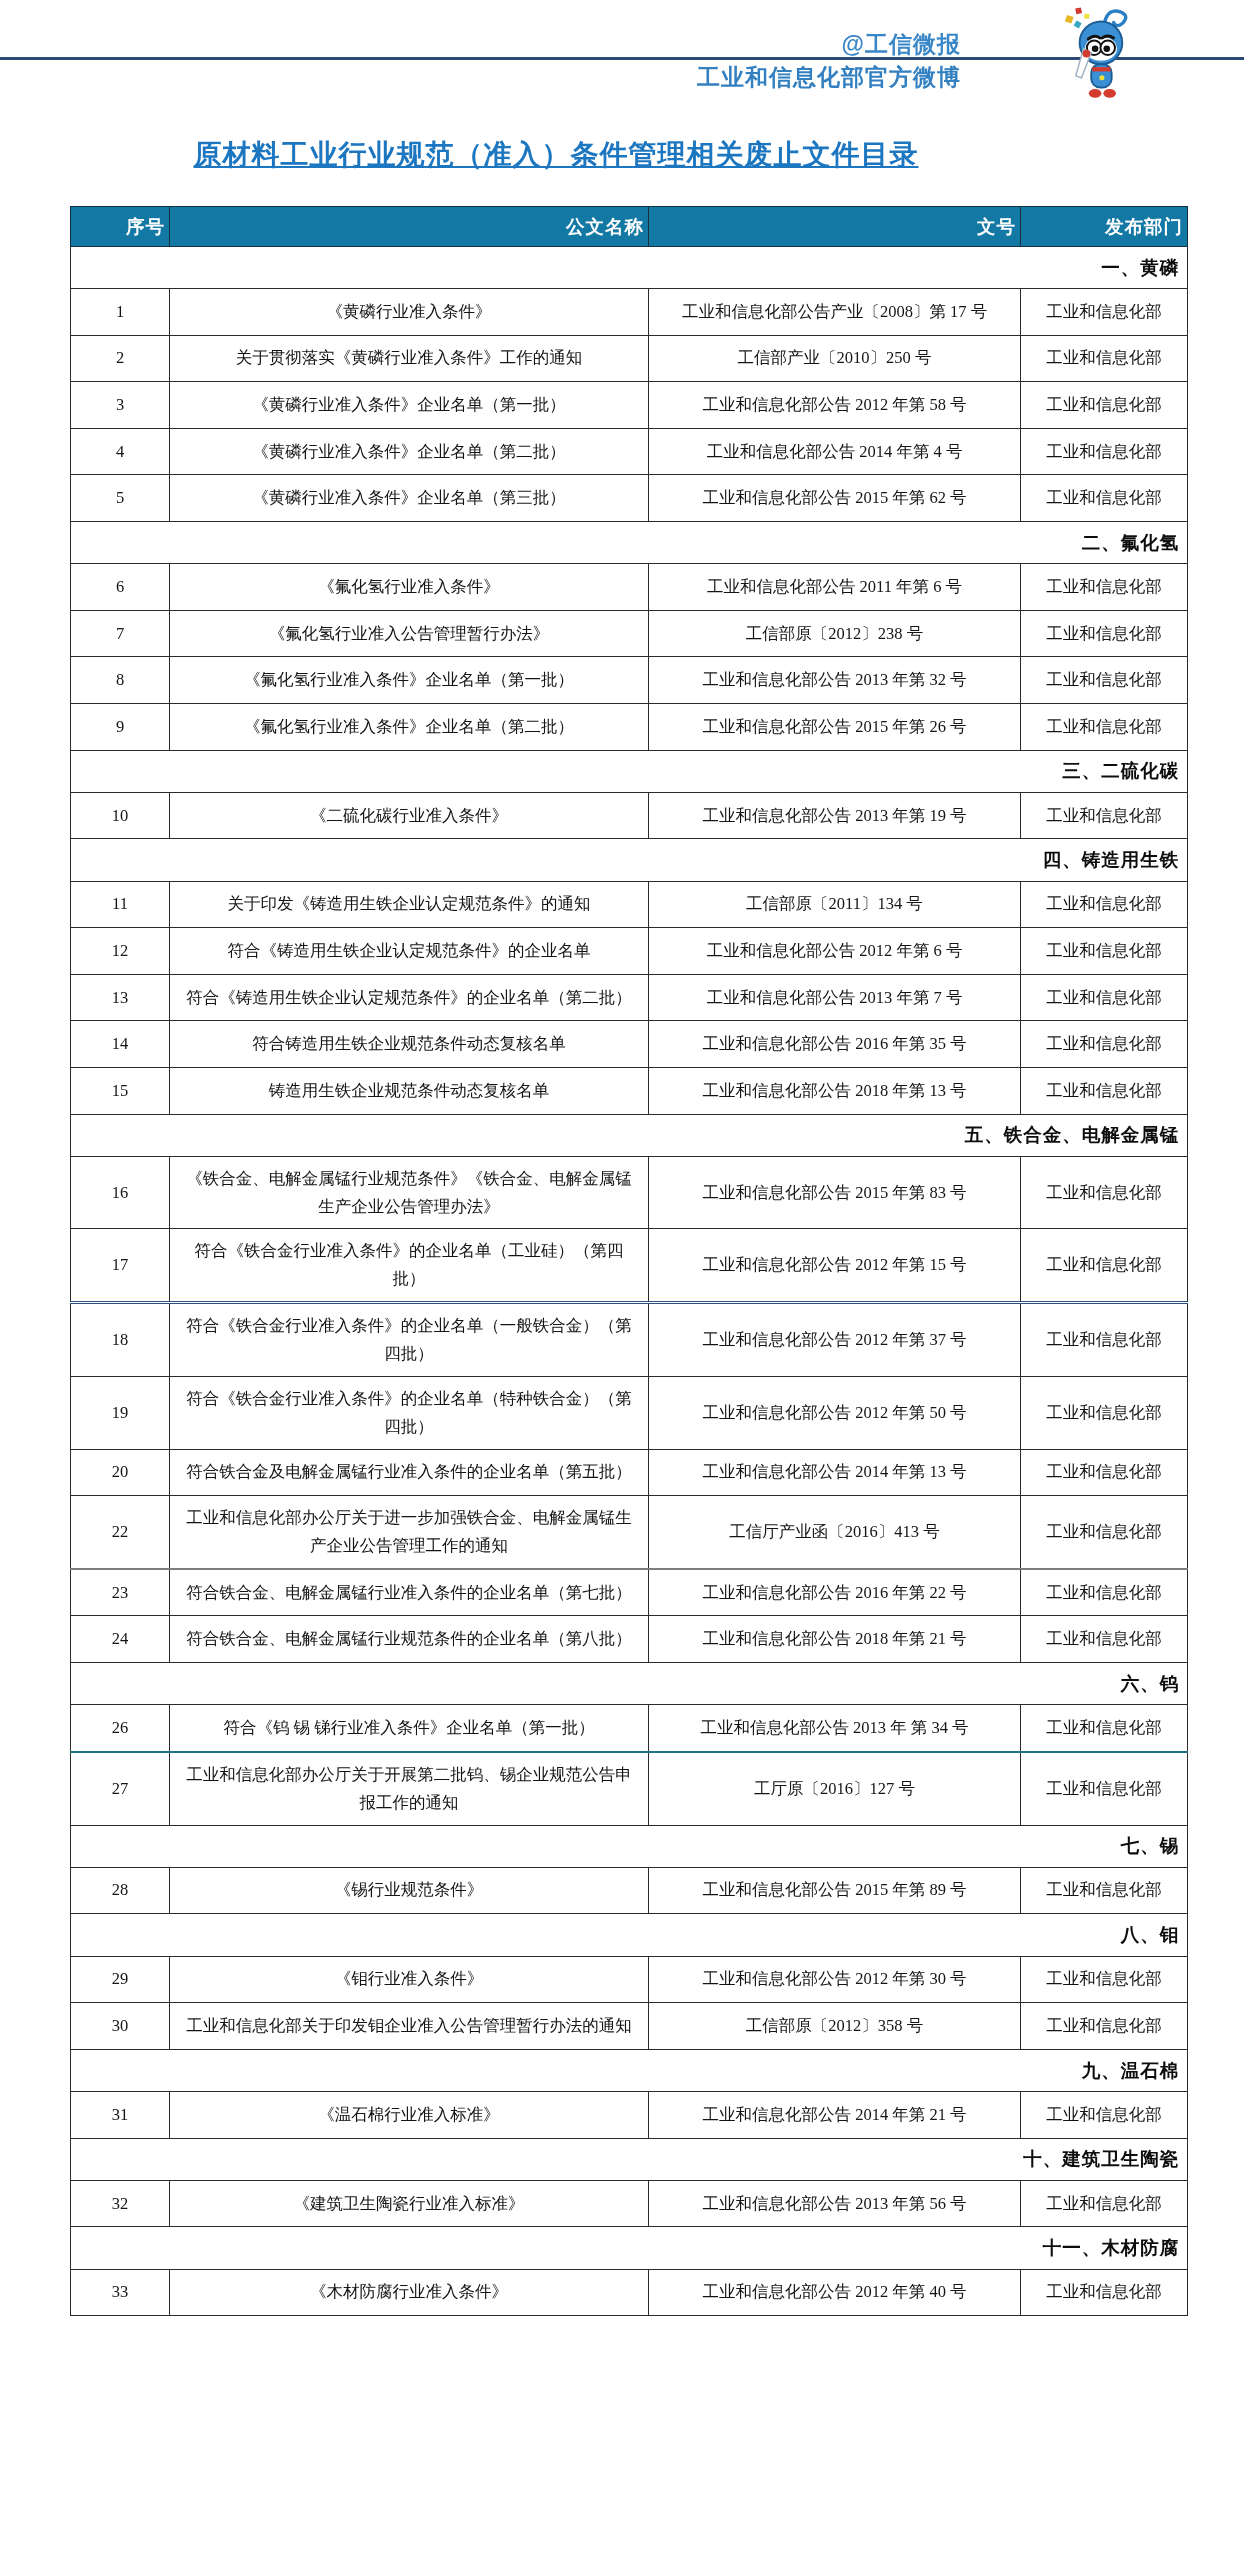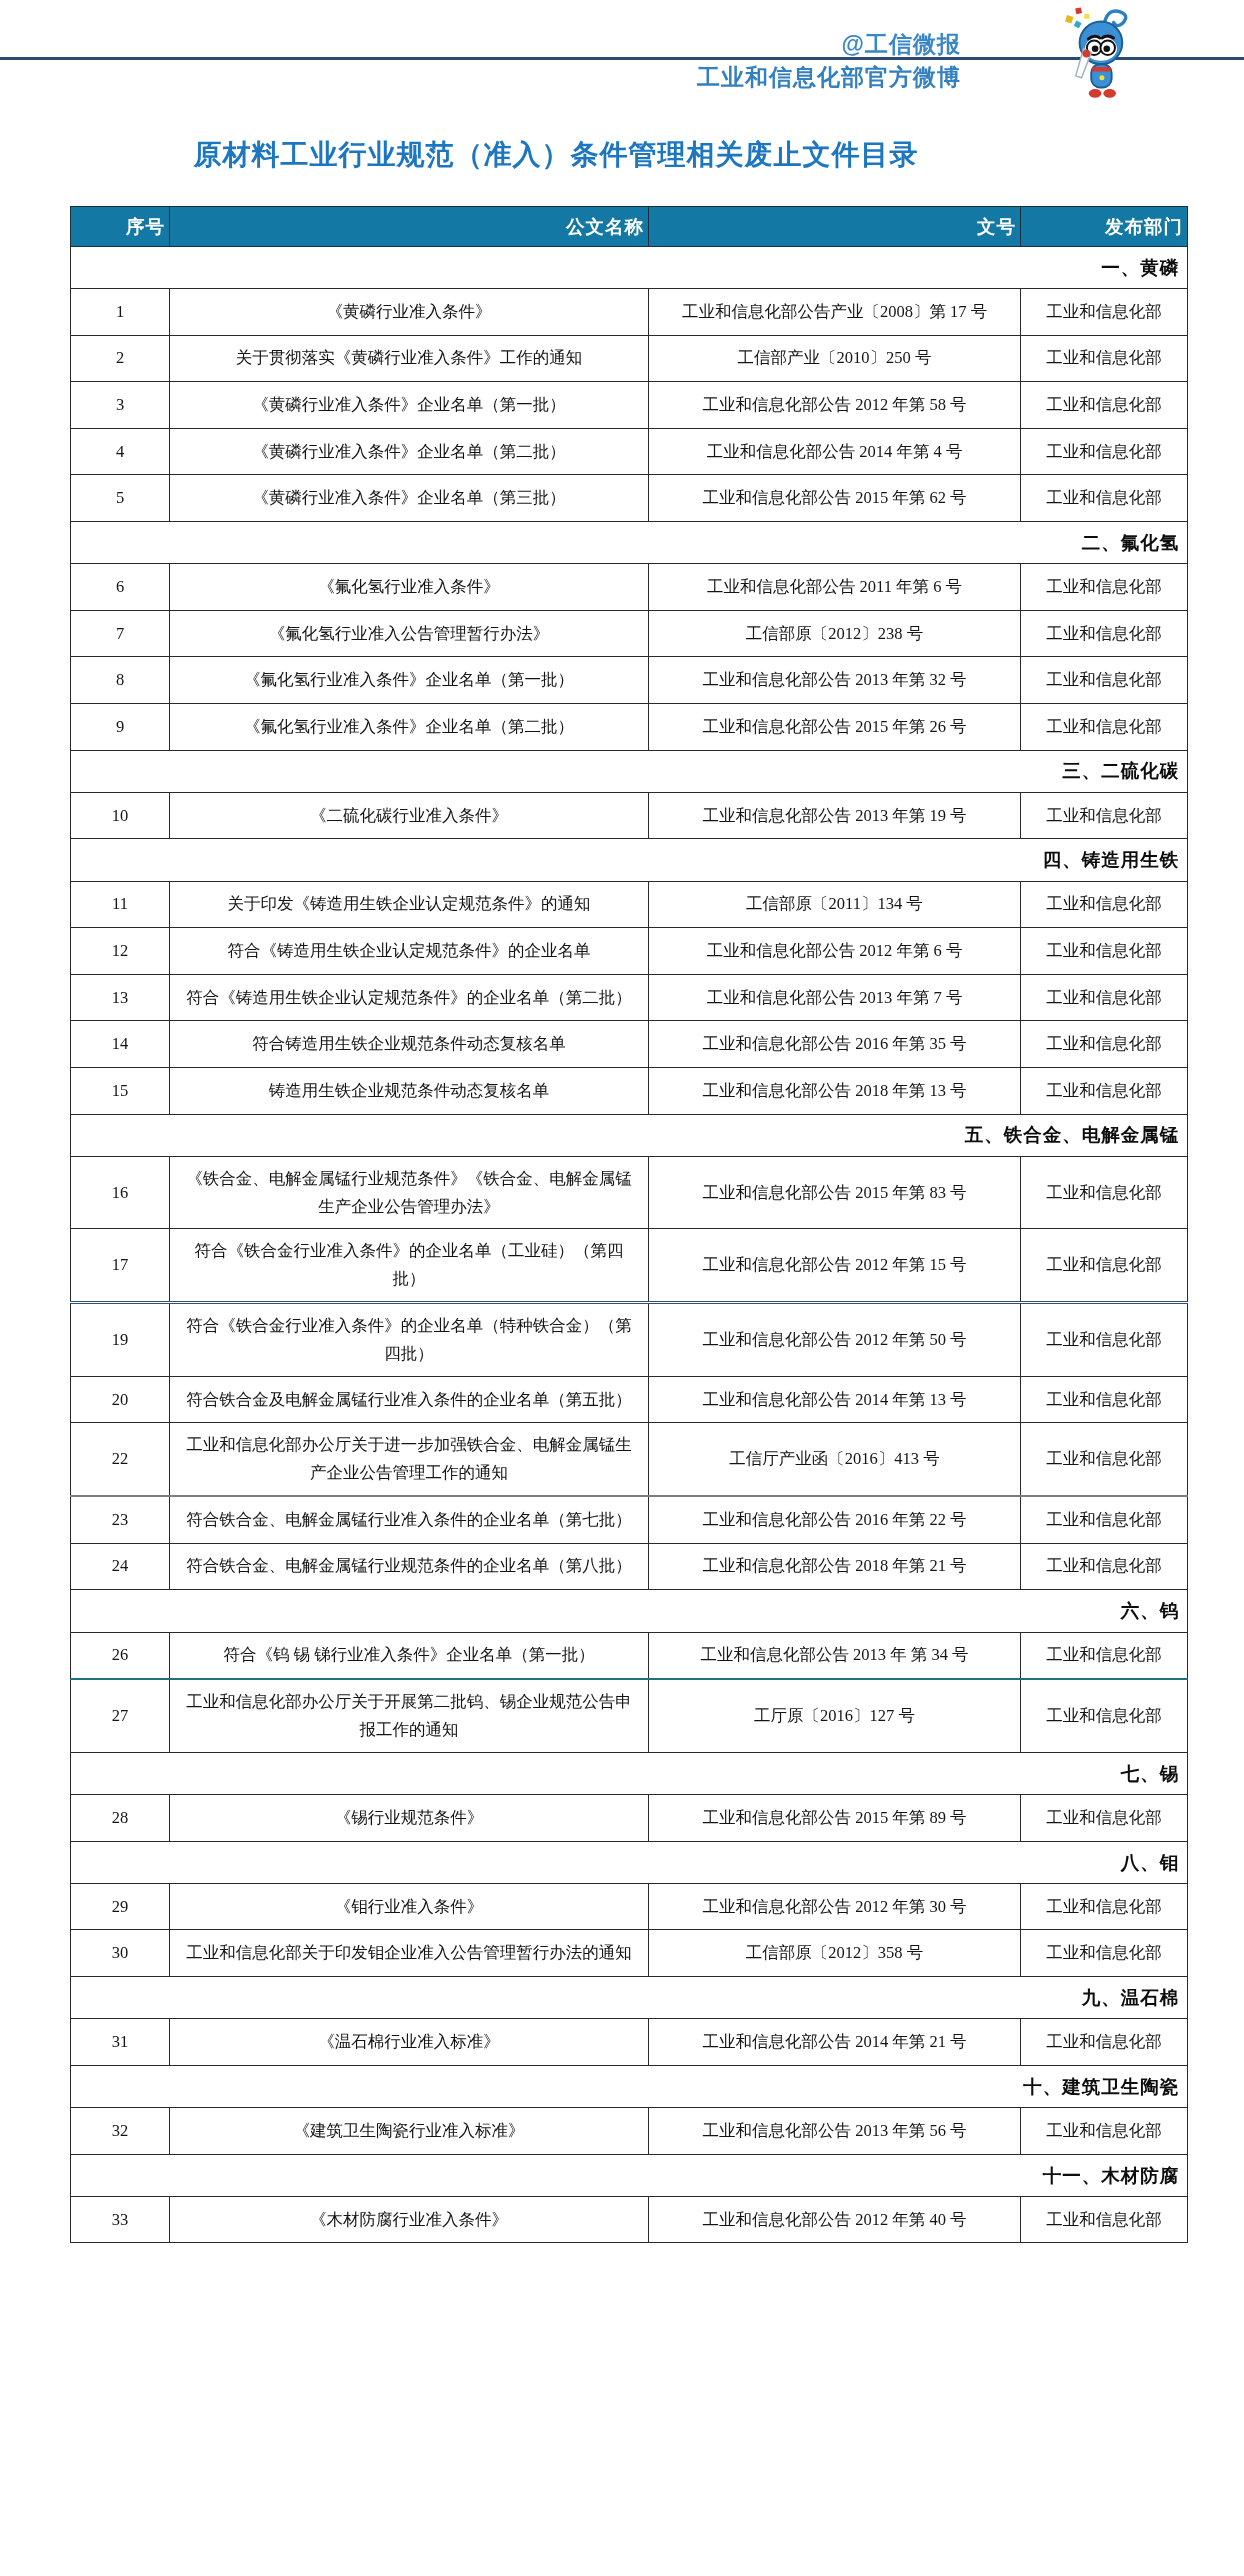--- a/index.html
+++ b/index.html
@@ -17,21 +17,21 @@
   }
   .weibo-account{
     position:absolute;top:62px;right:183px;z-index:2;
     font-size:23px;font-weight:bold;color:#3380c0;letter-spacing:1px;
     text-shadow:0 0 1px #fff;
   }
   .mascot{position:absolute;top:5.8px;left:1062px;z-index:3;}
   
   .page-title{
     position:absolute;top:136px;left:0;width:1112px;text-align:center;
-    font-size:28px;font-weight:bold;color:#1c76c0;letter-spacing:1px;
+    font-size:28px;font-weight:bold;color:#1c76c0;letter-spacing:1px;text-decoration:underline;
   }
   
   table.docs{
     position:absolute;top:206px;left:70px;width:1118px;
     border-collapse:collapse;table-layout:fixed;
     border:1.9px solid #1a1a1a;
   }
   table.docs th{
     background:#1478a5;color:#ffffff;font-weight:bold;font-size:18.5px;
     border:1px solid #16303d;height:35px;padding:1.9px 3.9px;letter-spacing:1px;text-align:right;
@@ -226,20 +226,26 @@
         <td>工业和信息化部公告 2015 年第 83 号</td>
         <td>工业和信息化部</td>
       </tr>
       <tr class="doc-row divider-blue">
         <td>17</td>
         <td>符合《铁合金行业准入条件》的企业名单（工业硅）（第四批）</td>
         <td>工业和信息化部公告 2012 年第 15 号</td>
         <td>工业和信息化部</td>
       </tr>
       <tr class="doc-row">
+        <td>18</td>
+        <td>符合《铁合金行业准入条件》的企业名单（一般铁合金）（第四批）</td>
+        <td>工业和信息化部公告 2012 年第 37 号</td>
+        <td>工业和信息化部</td>
+      </tr>
+      <tr class="doc-row">
         <td>19</td>
         <td>符合《铁合金行业准入条件》的企业名单（特种铁合金）（第四批）</td>
         <td>工业和信息化部公告 2012 年第 50 号</td>
         <td>工业和信息化部</td>
       </tr>
       <tr class="doc-row">
         <td>20</td>
         <td>符合铁合金及电解金属锰行业准入条件的企业名单（第五批）</td>
         <td>工业和信息化部公告 2014 年第 13 号</td>
         <td>工业和信息化部</td>

